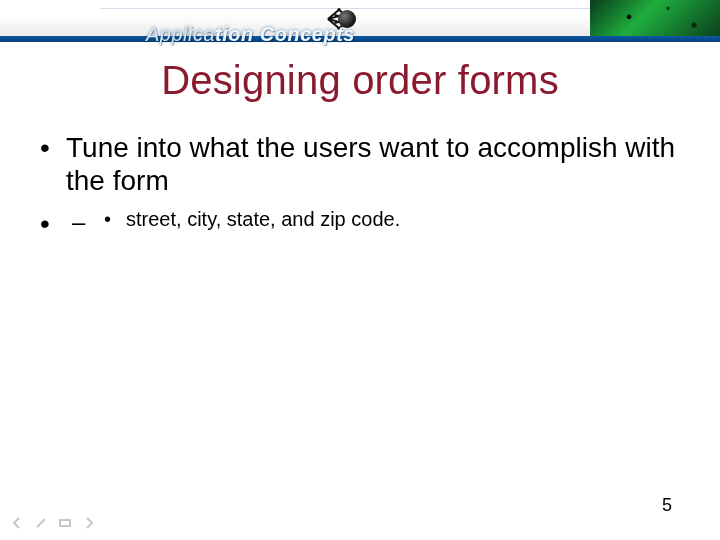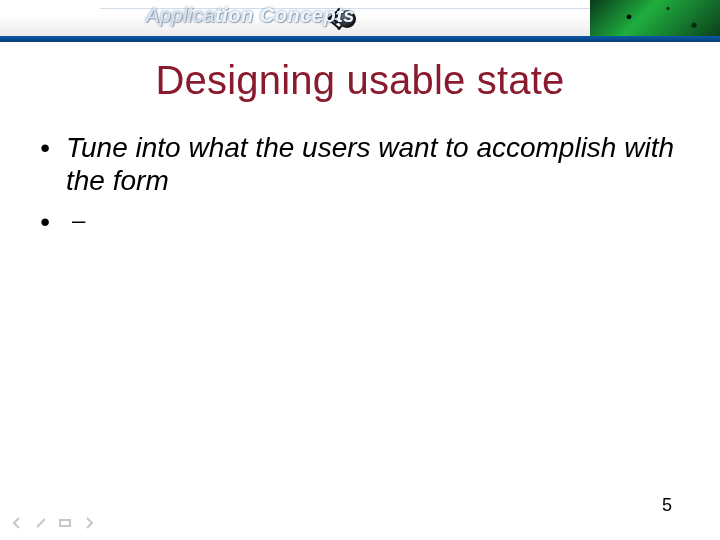--- a/index.html
+++ b/index.html
@@ -51,21 +51,21 @@
   .banner-bug .leg {
     position: absolute;
     width: 16px; height: 2px;
     background: #111;
     top: 16px;
     transform-origin: left center;
   }
   .banner-text-wrap {
     position: absolute;
     left: 146px;
-    top: 4px;
+    top: 23px;
     z-index: 3;
   }
   .banner-text {
     font-family: "Trebuchet MS", Verdana, Arial, sans-serif;
     font-size: 20px;
     font-style: italic;
     color: #d7e6f2;
     letter-spacing: 0.5px;
     text-shadow: 0 0 3px rgba(10,60,120,0.6), 1px 1px 0 rgba(0,0,0,0.25);
   }
@@ -90,21 +90,20 @@
     letter-spacing: 0.2px;
   }
 
   .content {
     margin: 28px 30px 0 30px;
     color: #000;
   }
   ul.lvl1 {
     list-style: none;
     padding-left: 36px;
-    font-style: italic;
   }
   ul.lvl1 > li {
     position: relative;
     font-size: 28px;
     line-height: 1.18;
     margin-bottom: 6px;
   }
   ul.lvl1 > li::before {
     content: "•";
     position: absolute;
@@ -190,30 +189,35 @@
     <div class="leg" style="left:20px; transform:rotate(165deg);"></div>
     <div class="leg" style="left:20px; transform:rotate(140deg);"></div>
     <div class="body"></div>
   </div>
   <div class="banner-text-wrap">
     <span class="banner-text"><span>Applica</span><span class="em">tion Concepts</span></span>
   </div>
   <div class="banner-right"></div>
 </div>
 
-<h1 class="slide-title">Designing usable state</h1>
+<h1 class="slide-title">Designing order forms</h1>
 
 <div class="content">
   <ul class="lvl1">
     <li>
       <span>Tune into what the users want to accomplish with the form</span>
     </li>
     <li>
       <ul class="lvl2">
         <li>
+          <ul class="lvl3">
+            <li>
+              <span>street, city, state, and zip code.</span>
+            </li>
+          </ul>
         </li>
       </ul>
     </li>
   </ul>
 </div>
 
 <div class="page-number">5</div>
 
 <div class="nav-controls">
   <div class="ico">

